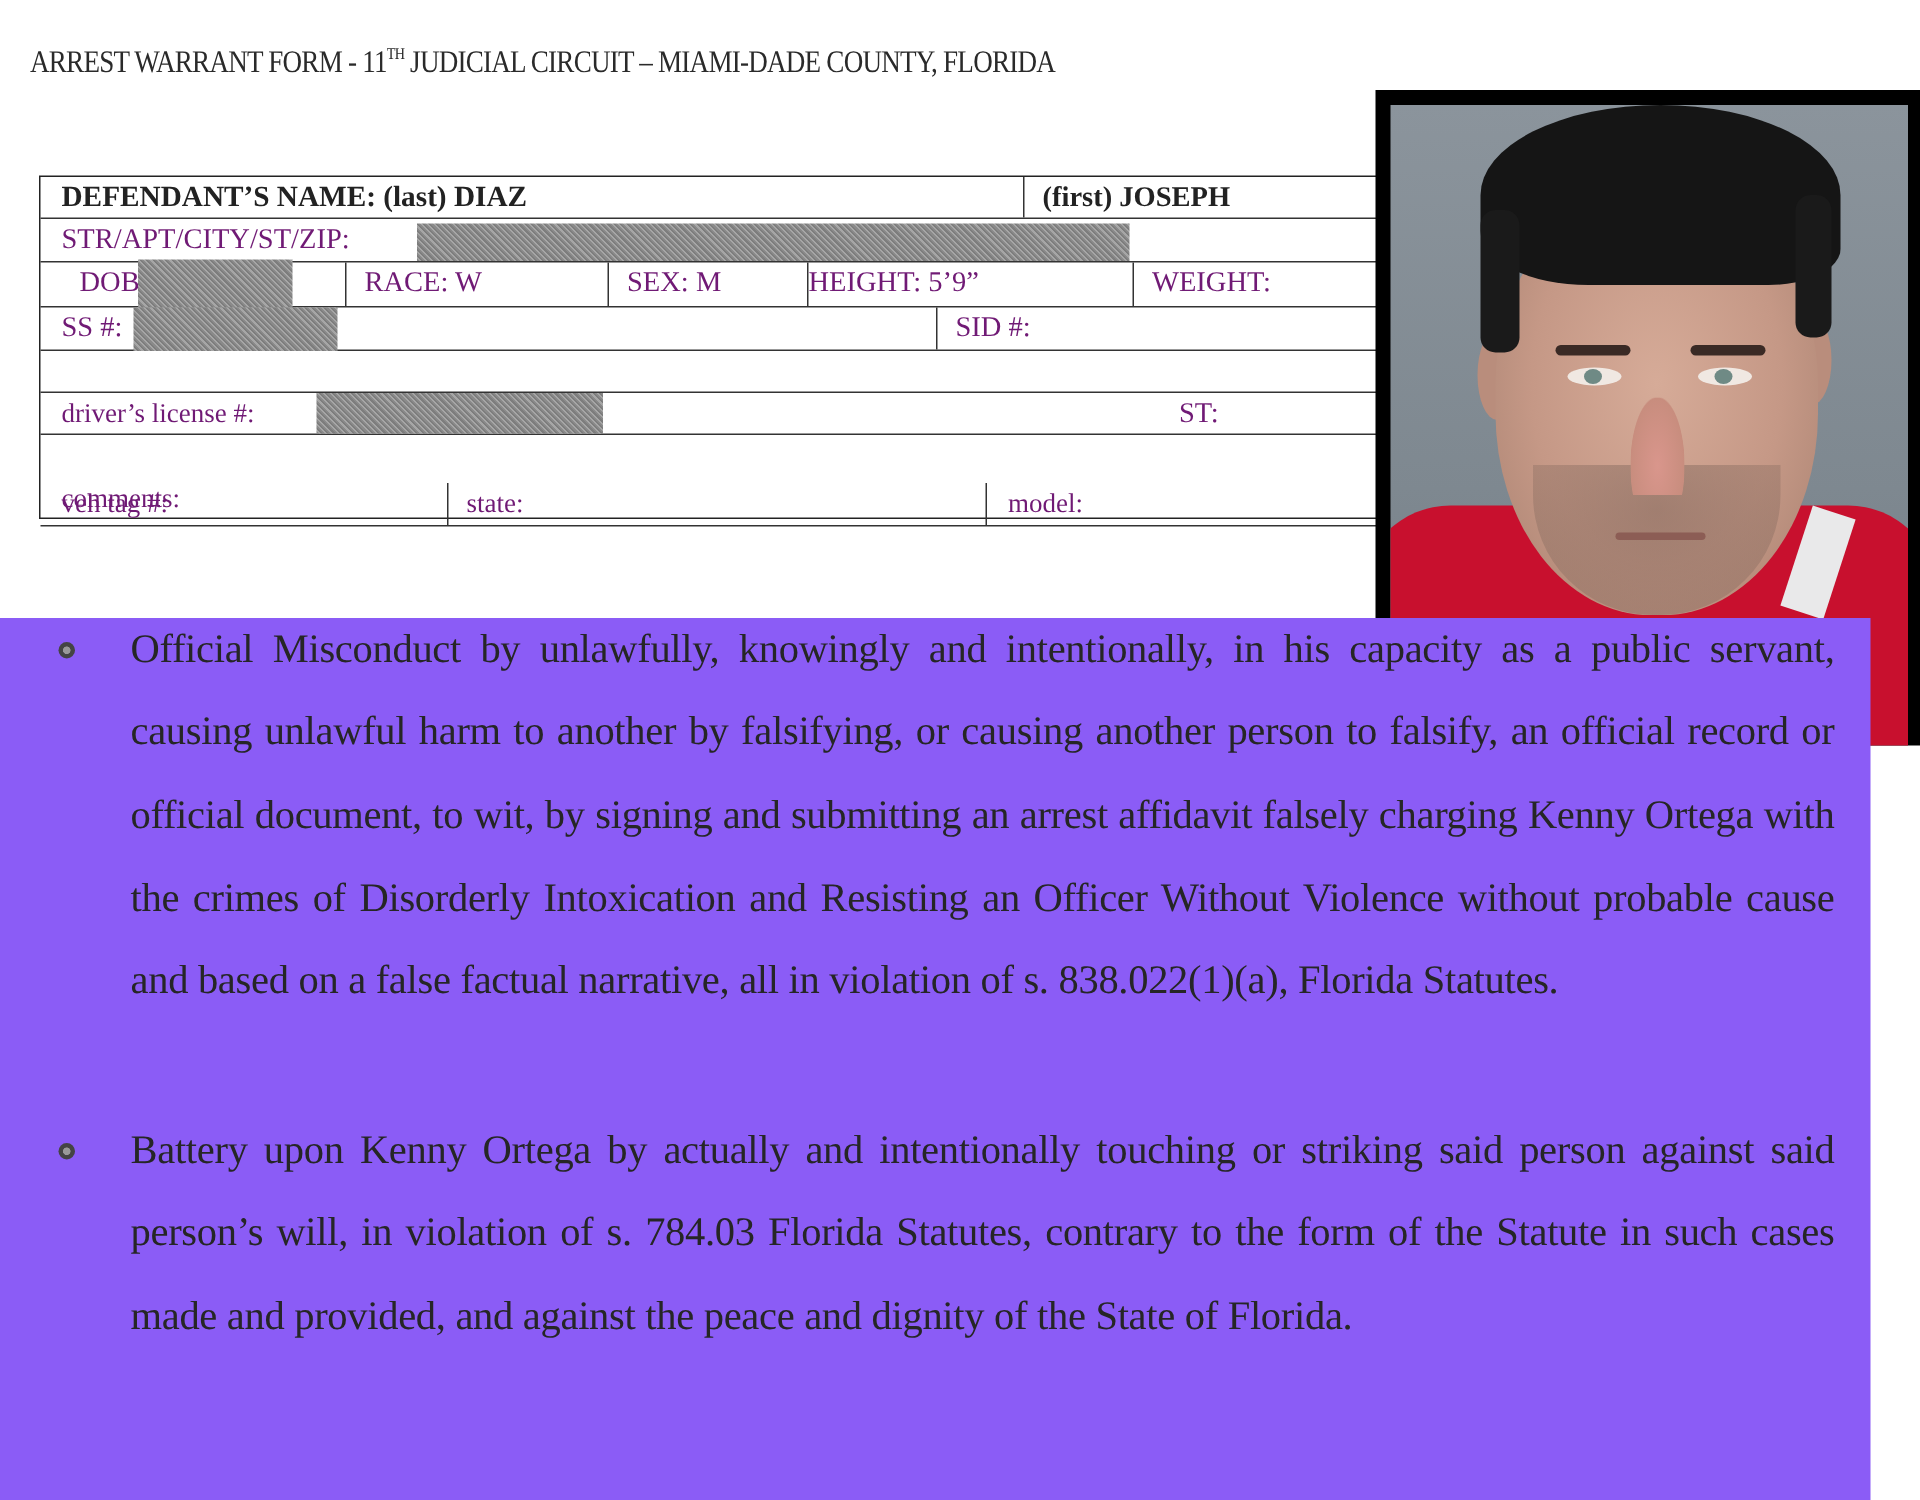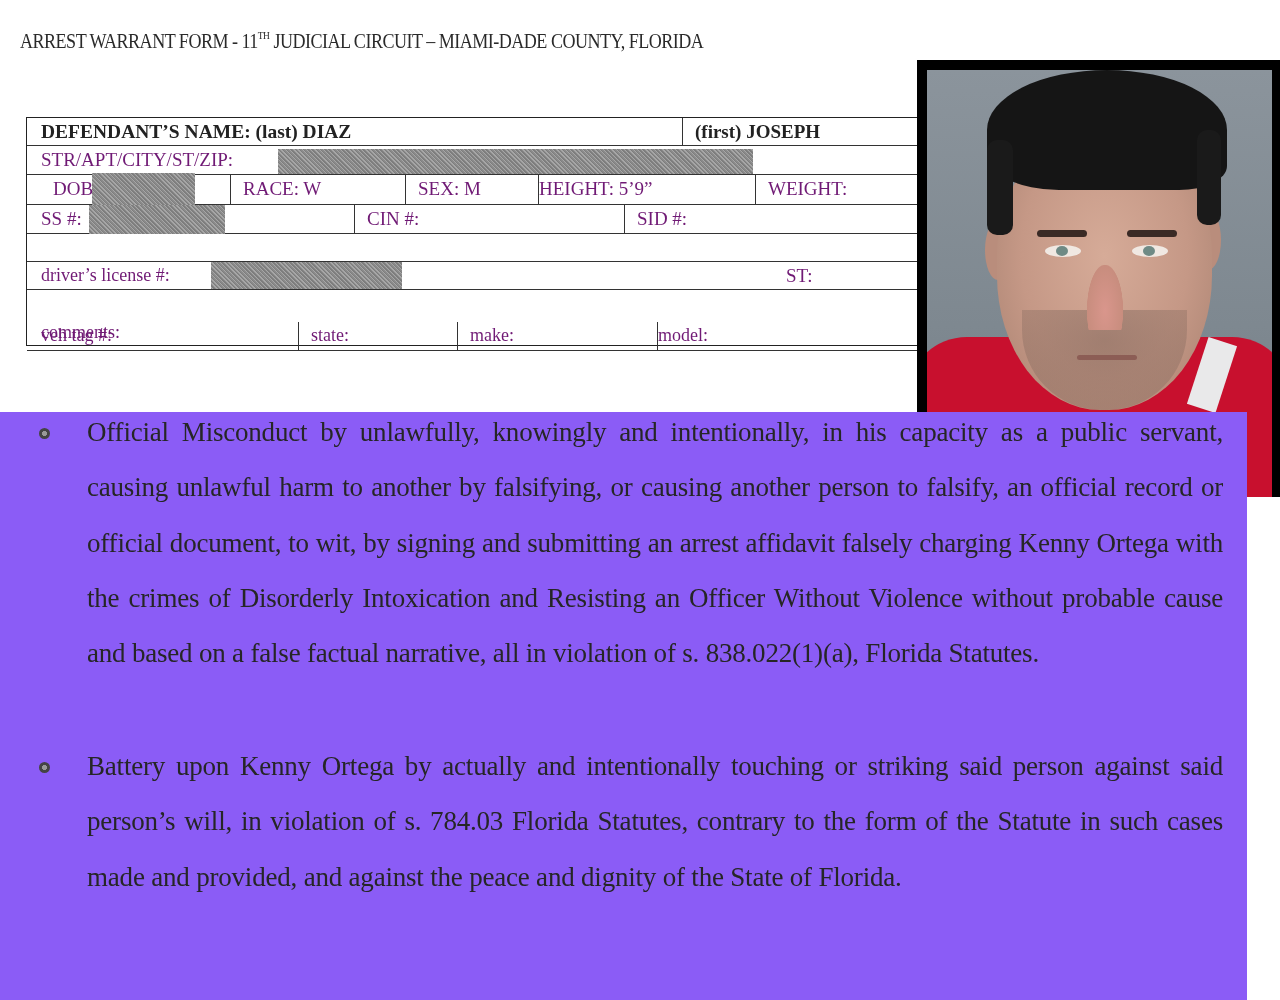--- a/index.html
+++ b/index.html
@@ -77,39 +77,37 @@
     <div class="redact" style="left:65px;top:-2px;width:103px;height:32px;"></div>
     <div class="cell div" style="left:203px;width:175px;padding-left:12px;">RACE: W</div>
     <div class="cell div" style="left:378px;width:133px;padding-left:12px;">SEX: M</div>
     <div class="cell div" style="left:511px;width:217px;padding-left:0;">HEIGHT: 5’9”</div>
     <div class="cell div" style="left:728px;width:200px;padding-left:12px;">WEIGHT:</div>
   </div>
 
   <div class="row" style="top:87px;height:29px;">
     <div class="cell" style="left:10px;">SS #:</div>
     <div class="redact" style="left:62px;top:0;width:136px;height:29px;"></div>
-    <div class="cell div" style="left:327px;width:270px;padding-left:12px;">CIN #:</div>
     <div class="cell div" style="left:597px;width:330px;padding-left:12px;">SID #:</div>
   </div>
 
   <div class="row" style="top:116px;height:28px;">
     <div class="cell" style="left:893px;">D</div>
   </div>
 
   <div class="row" style="top:144px;height:28px;">
     <div class="cell lbl-small" style="left:10px;text-align:right;">driver’s license #:</div>
     <div class="redact" style="left:184px;top:0;width:191px;height:27px;"></div>
     <div class="cell" style="left:755px;">ST:</div>
   </div>
 
   <div class="row" style="top:172px;height:29px;margin-top:32px;">
     <div class="cell lbl-small" style="left:10px;">veh tag #:</div>
     <div class="cell lbl-small div" style="left:271px;width:159px;padding-left:12px;">state:</div>
-    <div class="cell lbl-small div" style="left:430px;width:200px;padding-left:12px;">make:</div>
-    <div class="cell lbl-small div" style="left:630px;width:298px;padding-left:0;">model:</div>
+    <div class="cell lbl-small div" style="left:630px;width:298px;padding-left:14px;">model:</div>
   </div>
 
   <div class="row" style="top:201px;height:27px;border-bottom:none;">
     <div class="cell lbl-small" style="left:10px;">comments:</div>
   </div>
 </div>
 
 <div class="photo">
   <div class="photo-inner">
     <div class="neck"></div>

